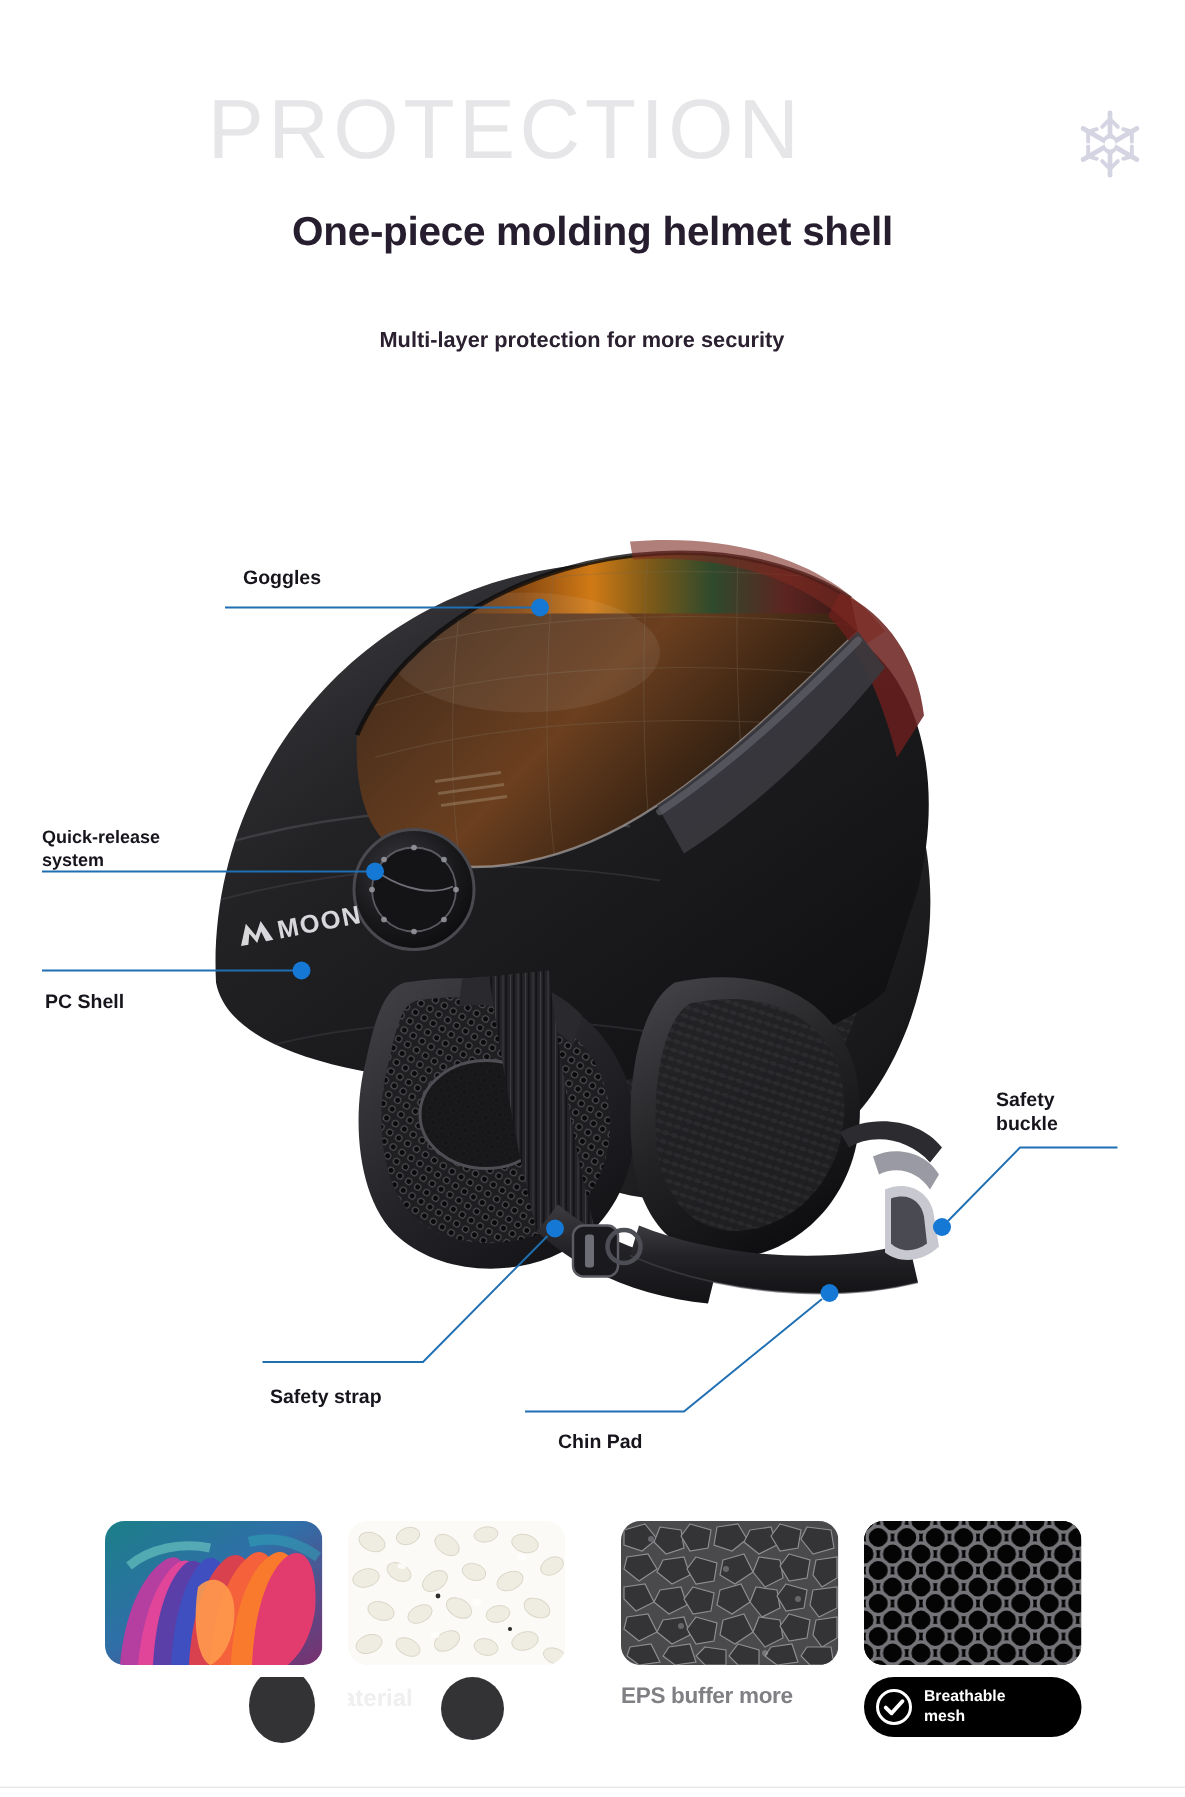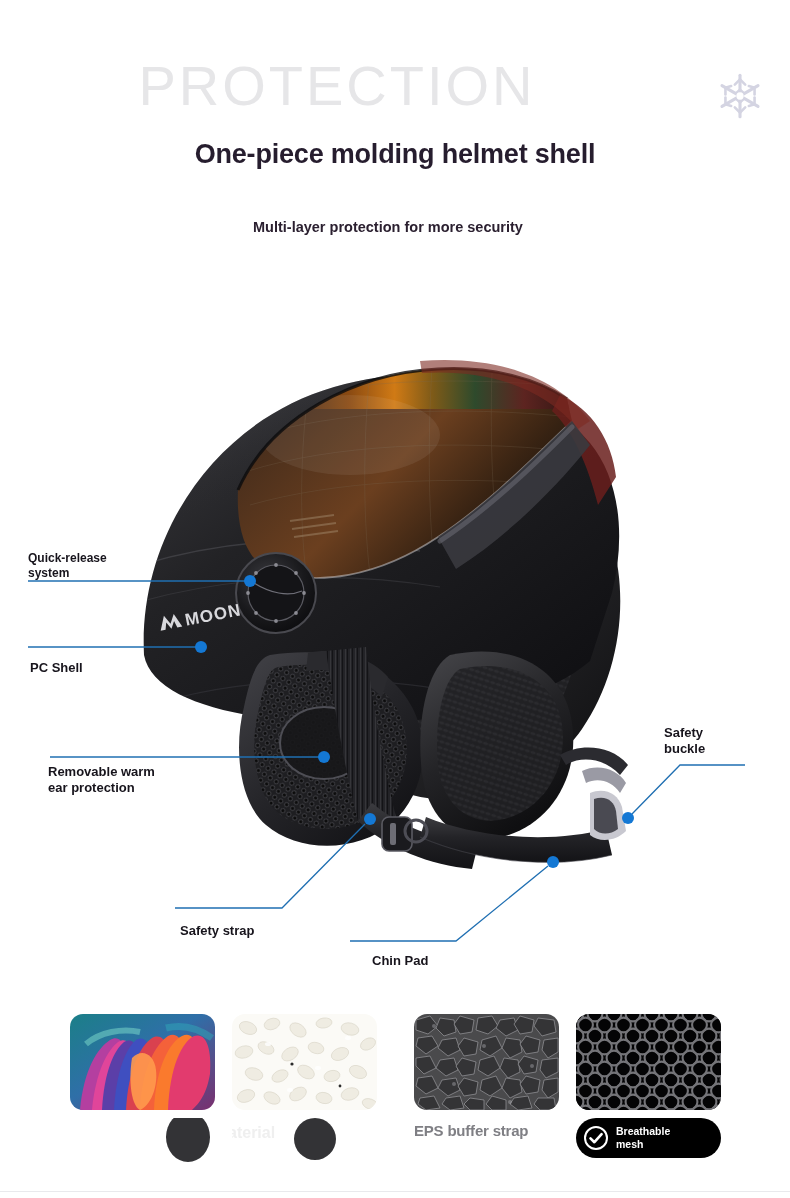--- a/index.html
+++ b/index.html
@@ -302,46 +302,45 @@
       <rect x="270" y="498" width="6" height="22" rx="2" fill="#6d6d75"></rect>
       <circle cx="296" cy="506" r="11" fill="none" stroke="#4d4d55" stroke-width="3"></circle>
 
       <path d="M470 468 C484 462 498 468 502 482 L506 506 C496 516 480 518 470 510 Z" fill="#c8c8d0"></path>
       <path d="M474 474 C486 470 494 476 496 486 L498 504 C490 510 480 510 474 504 Z" fill="#4a4a52"></path>
       <path d="M462 446 C478 438 498 444 506 458 L500 468 C492 456 478 452 466 458 Z" fill="#9a9aa4"></path>
       <path d="M440 430 C460 418 492 420 508 440 L500 450 C486 434 462 430 446 440 Z" fill="#2b2b30"></path>
     </svg>
   </div>
 
+  <div class="callout" style="left:0; top:65px; width:400px; height:60px;">
+    <div class="ctext" style="left:162px; top:12px;">Goggles</div>
+    <svg width="400" height="60" viewBox="0 0 400 60">
+      <line class="lead" x1="150" y1="40" x2="355" y2="40"></line>
+      <circle class="dot" cx="360" cy="40" r="6"></circle>
+    </svg>
+  </div>
 
   <div class="callout" style="left:0; top:248px; width:280px; height:60px;">
     <div class="ctext small" style="left:28px; top:3px;">Quick-release
 system</div>
     <svg width="280" height="60" viewBox="0 0 280 60">
       <line class="lead" x1="28" y1="33" x2="245" y2="33"></line>
       <circle class="dot" cx="250" cy="33" r="6"></circle>
     </svg>
   </div>
 
   <div class="callout" style="left:0; top:330px; width:260px; height:60px;">
     <div class="ctext" style="left:30px; top:30px;">PC Shell</div>
     <svg width="260" height="60" viewBox="0 0 260 60">
       <line class="lead" x1="28" y1="17" x2="196" y2="17"></line>
       <circle class="dot" cx="201" cy="17" r="6"></circle>
     </svg>
   </div>
 
-  <div class="callout" style="left:0; top:440px; width:350px; height:80px;">
-    <div class="ctext" style="left:48px; top:24px;">Removable warm
-ear protection</div>
-    <svg width="350" height="80" viewBox="0 0 350 80">
-      <line class="lead" x1="50" y1="17" x2="319" y2="17"></line>
-      <circle class="dot" cx="324" cy="17" r="6"></circle>
-    </svg>
-  </div>
 
   <div class="callout" style="left:330px; top:540px; width:300px; height:150px;">
     <div class="ctext" style="left:42px; top:113px;">Chin Pad</div>
     <svg width="300" height="150" viewBox="0 0 300 150">
       <polyline class="lead" points="20,101 126,101 218,26"></polyline>
       <circle class="dot" cx="223" cy="22" r="6"></circle>
     </svg>
   </div>
 
   <div class="callout" style="left:150px; top:510px; width:300px; height:150px;">
@@ -484,21 +483,21 @@
         </g>
         <g fill="#c9c9cd" opacity="0.35">
           <circle cx="20" cy="12" r="2"></circle>
             <circle cx="70" cy="32" r="2"></circle>
             <circle cx="118" cy="52" r="2"></circle>
           <circle cx="40" cy="70" r="2"></circle>
             <circle cx="96" cy="88" r="2"></circle>
         </g>
       </svg>
     </div>
-    <div class="plain-label">EPS buffer strap</div>
+    <div class="plain-label">EPS buffer more</div>
   </div>
 
   <div class="swatch" style="left:576px;">
     <div class="thumb">
       <svg viewBox="0 0 145 96" preserveAspectRatio="none" aria-hidden="true">
         <defs>
           <pattern id="honeyPat" width="19" height="22" patternUnits="userSpaceOnUse">
             <rect width="19" height="22" fill="#050506"></rect>
             <circle cx="9.5" cy="11" r="7.4" fill="none" stroke="#9a9aa0" stroke-width="2.1"></circle>
             <circle cx="0" cy="0" r="7.4" fill="none" stroke="#9a9aa0" stroke-width="2.1"></circle>

